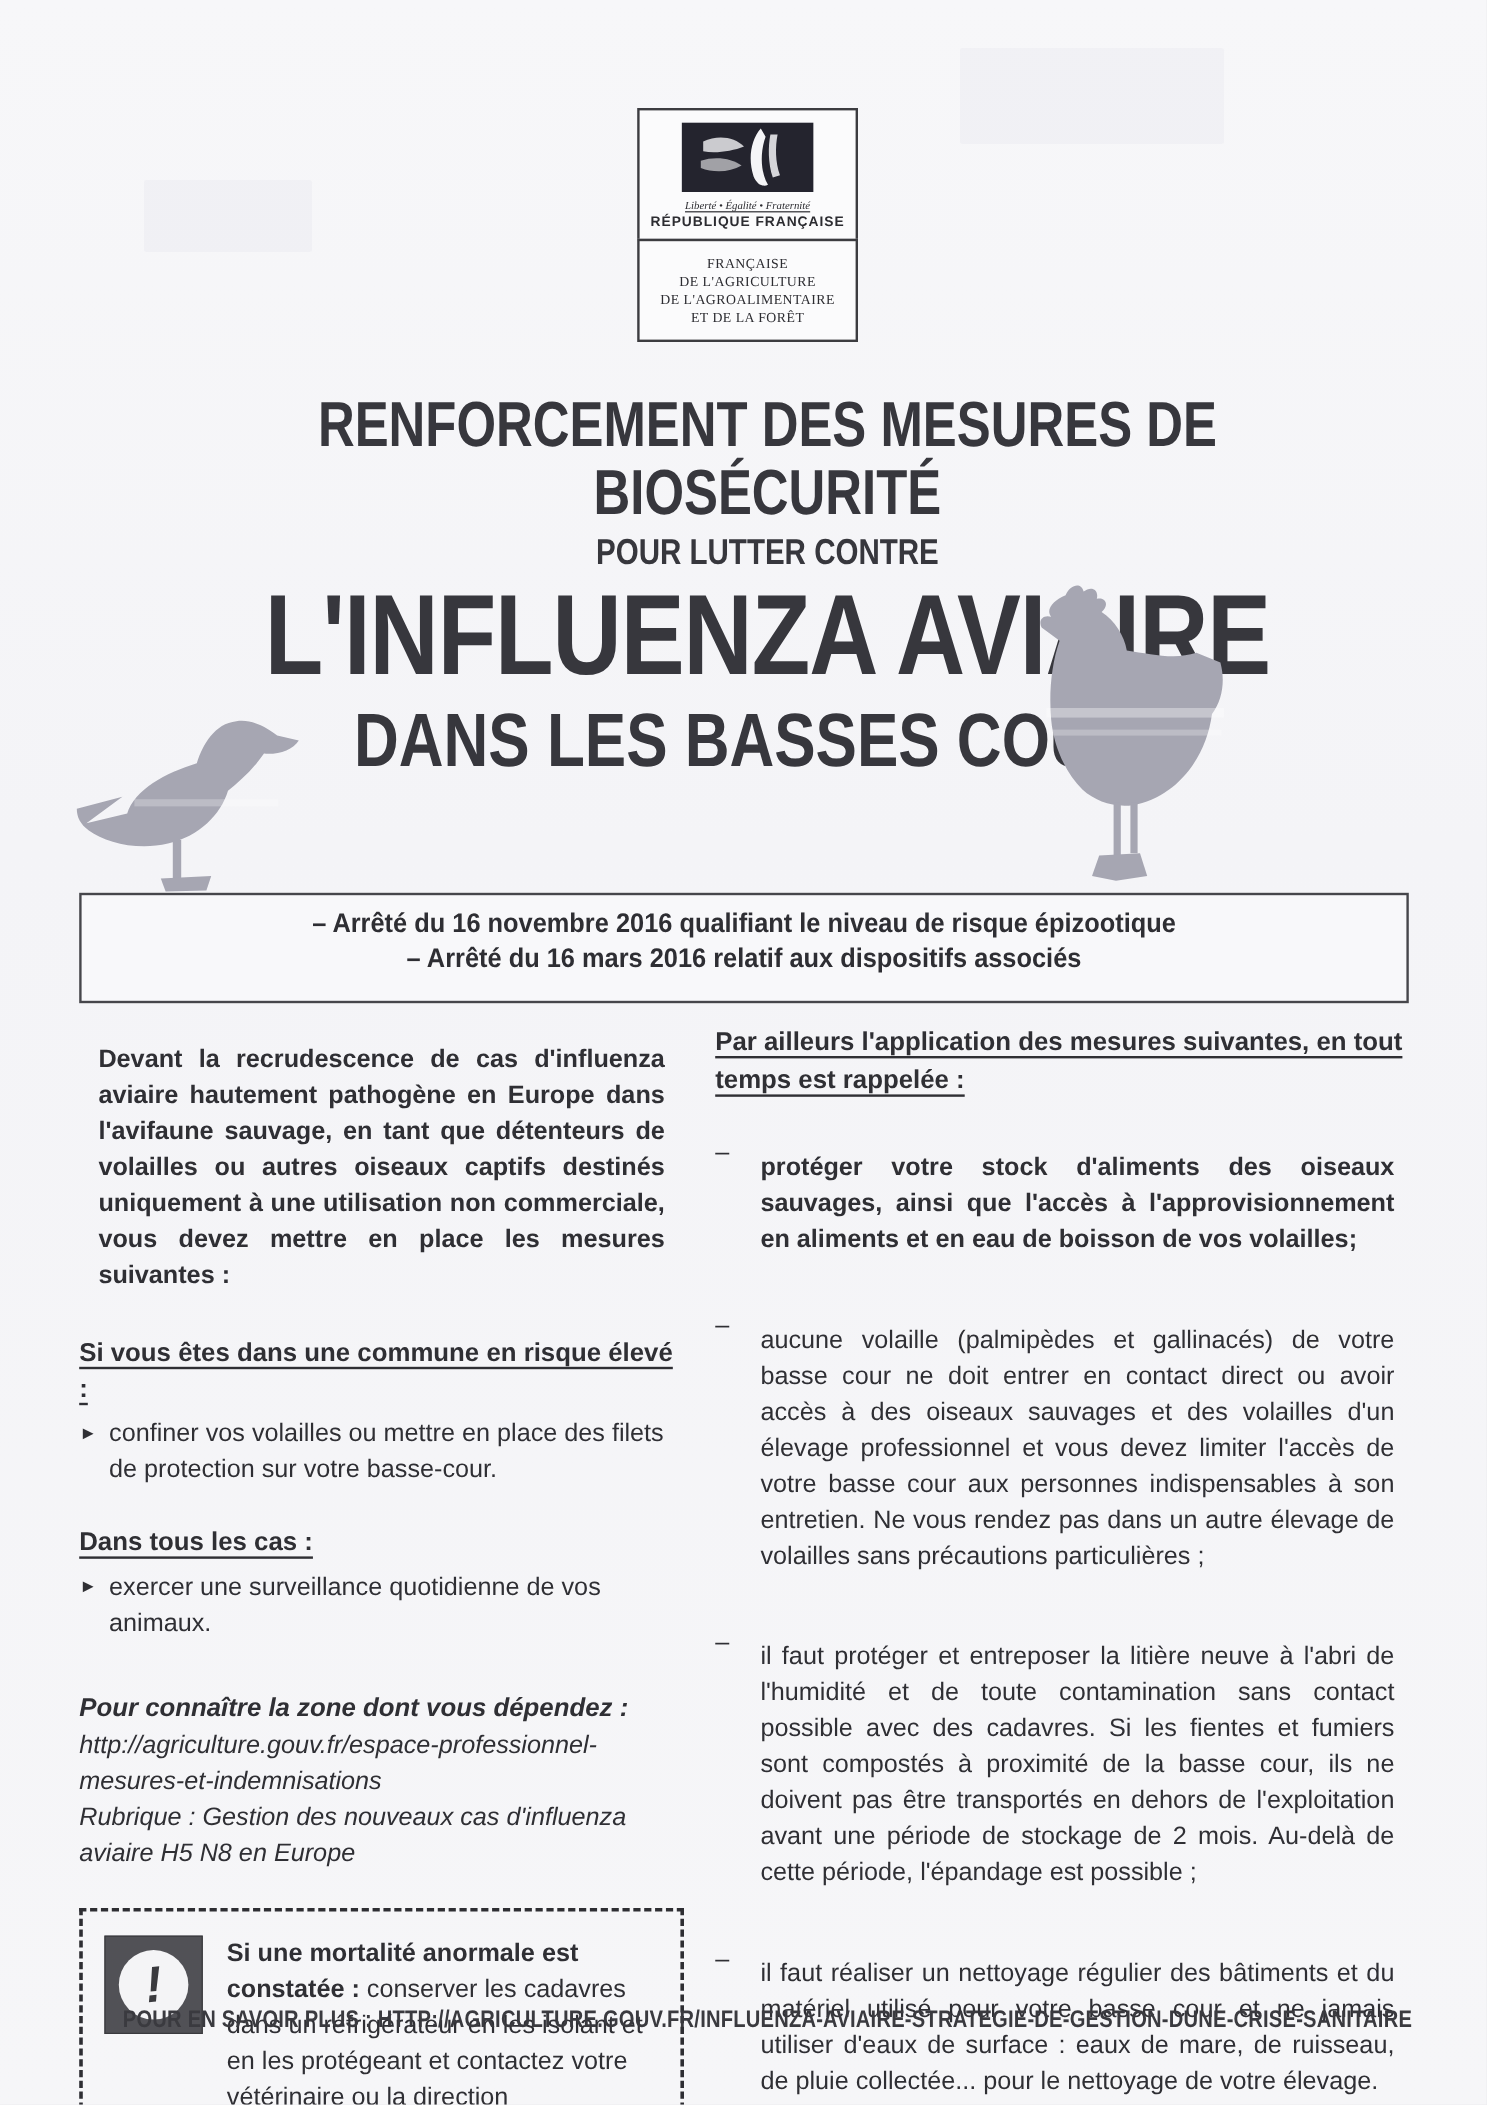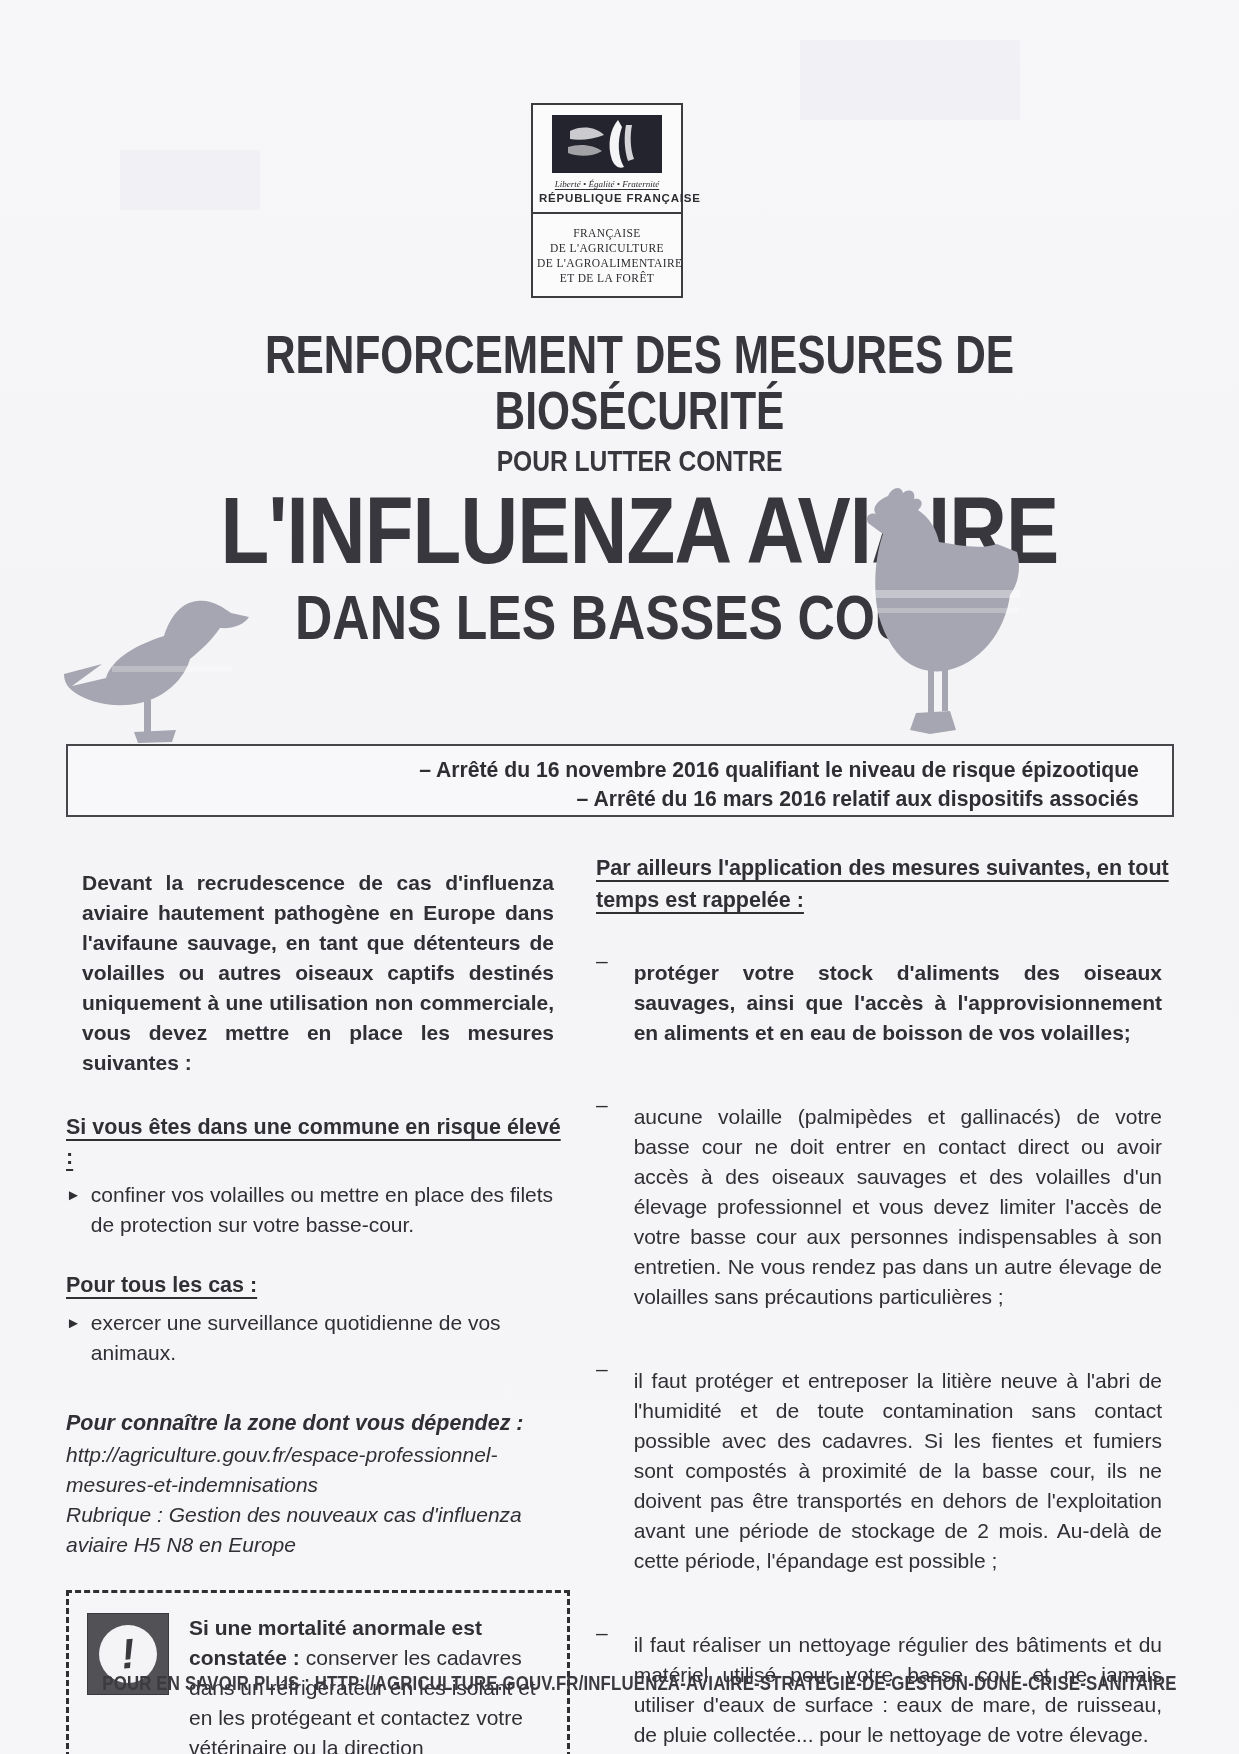--- a/index.html
+++ b/index.html
@@ -6,21 +6,21 @@
   body{background:#e9e9ec;font-family:"Liberation Sans",sans-serif;}
   .page{
     position:relative;width:1239px;height:1754px;margin:0 auto;
     background:
       linear-gradient(180deg,#f7f7f9 0%,#f4f4f7 40%,#f6f6f8 100%);
     color:#2f2f34;overflow:hidden;
   }
   .artifact{position:absolute;background:#ededf1;opacity:.6;border-radius:2px;}
 
   
-  .logo-block{position:absolute;left:531px;top:103px;width:152px;}
+  .logo-block{position:absolute;left:531px;top:90px;width:184px;}
   .logo-box{border:2px solid #3c3c40;background:#fbfbfc;text-align:center;}
   .logo-box.top{padding:10px 6px 8px;}
   .logo-box.bottom{margin-top:-2px;padding:12px 4px 10px;}
   .marianne{display:block;margin:0 auto 6px;}
   .motto{display:block;font-family:"Liberation Serif",serif;font-style:italic;font-size:9px;
          color:#2c2c31;text-decoration:underline;text-underline-offset:2px;white-space:nowrap;}
   .republique{display:block;font-family:Liberation Sans, sans-serif;font-weight:bold;font-size:11.5px;
          letter-spacing:.8px;color:#2c2c31;margin-top:3px;white-space:nowrap;}
   .ministry-line{display:block;font-family:"Liberation Serif",serif;font-size:11.5px;line-height:15px;
          letter-spacing:.4px;color:#2c2c31;white-space:nowrap;}
@@ -31,21 +31,21 @@
   .t2{font-size:30px;font-weight:bold;transform:scaleX(.82);transform-origin:center;line-height:1.1;margin:6px 0 2px;}
   .t3{font-size:95px;font-weight:bold;transform:scaleX(.84);transform-origin:center;line-height:1.0;margin:6px 0 0;letter-spacing:-1px;}
   .t4{font-size:63px;font-weight:bold;transform:scaleX(.82);transform-origin:center;line-height:1.0;margin:8px 0 0;}
 
   
   .duck{position:absolute;left:52px;top:586px;}
   .hen{position:absolute;left:858px;top:482px;}
 
   
   .decree-box{position:absolute;left:66px;top:744px;width:1104px;border:2px solid #46464b;
-      background:#f8f8fa;text-align:right;padding:9px 0 2px;}
+      background:#f8f8fa;text-align:center;padding:9px 0 21px;}
   .decree-line{display:block;font-size:22.5px;line-height:29px;font-weight:bold;color:#2e2e33;
       transform:scaleX(.94);transform-origin:center;}
 
   
   .columns{position:absolute;left:66px;top:852px;width:1108px;display:flex;gap:26px;}
   .col-left{width:504px;}
   .col-right{flex:1;}
   .body-text{font-size:21px;line-height:30px;color:#2f2f34;}
   .intro{font-weight:bold;text-align:justify;margin:16px;}
   .sec-heading{font-size:21.5px;font-weight:bold;margin:30px 0 8px;
@@ -137,21 +137,21 @@
 
     <div class="col-left body-text">
       <p class="intro">Devant la recrudescence de cas d'influenza aviaire hautement pathogène en Europe dans l'avifaune sauvage, en tant que détenteurs de volailles ou autres oiseaux captifs destinés uniquement à une utilisation non commerciale, vous devez mettre en place les mesures suivantes :</p>
 
       <div class="sec-heading first">Si vous êtes dans une commune en risque élevé :</div>
       <div class="bullet">
         <span class="marker">►</span>
         <p>confiner vos volailles ou mettre en place des filets de protection sur votre basse-cour.</p>
       </div>
 
-      <div class="sec-heading">Pour tous les cas :</div>
+      <div class="sec-heading">Dans tous les cas :</div>
       <div class="bullet">
         <span class="marker">►</span>
         <p>exercer une surveillance quotidienne de vos animaux.</p>
       </div>
 
       <div class="zone-heading">Pour connaître la zone dont vous dépendez :</div>
       <p class="zone-line">http://agriculture.gouv.fr/espace-professionnel-</p>
       <p class="zone-line">mesures-et-indemnisations</p>
       <p class="zone-line">Rubrique : Gestion des nouveaux cas d'influenza aviaire H5 N8 en Europe</p>
 

